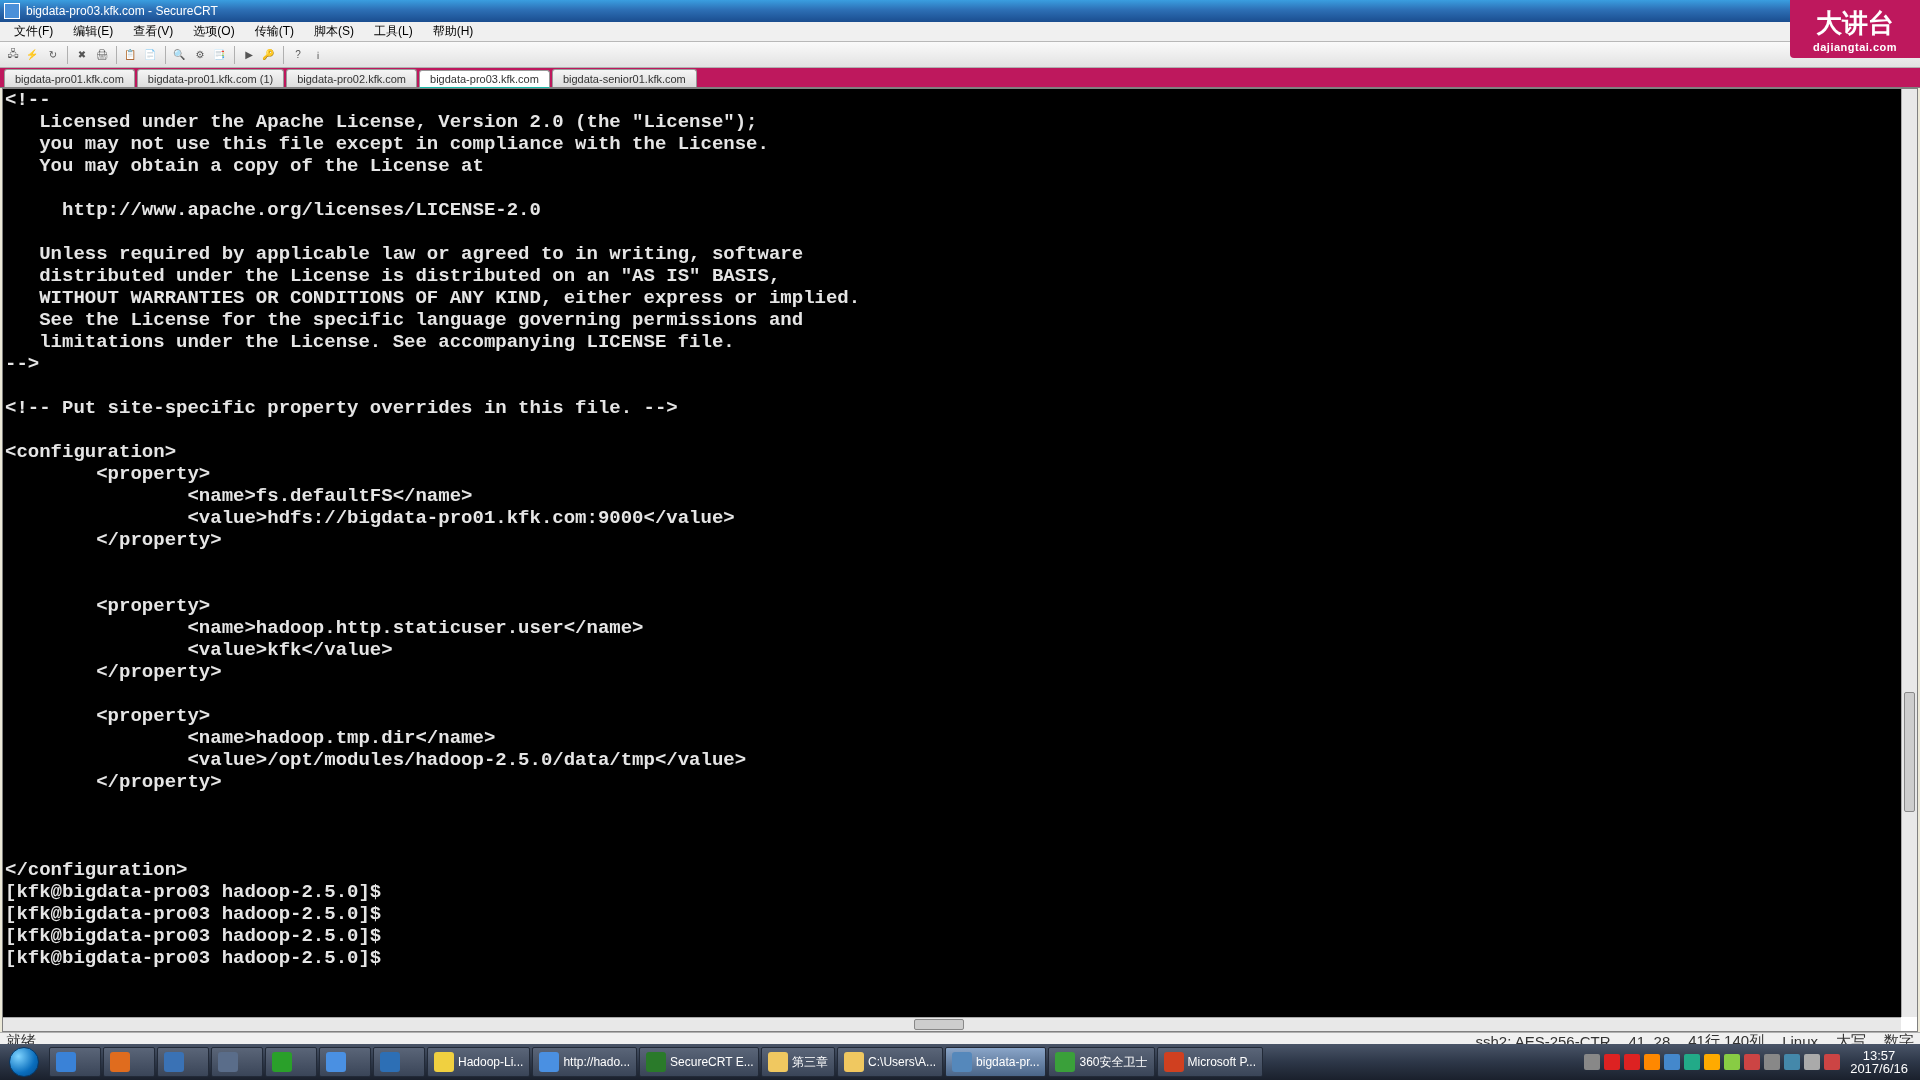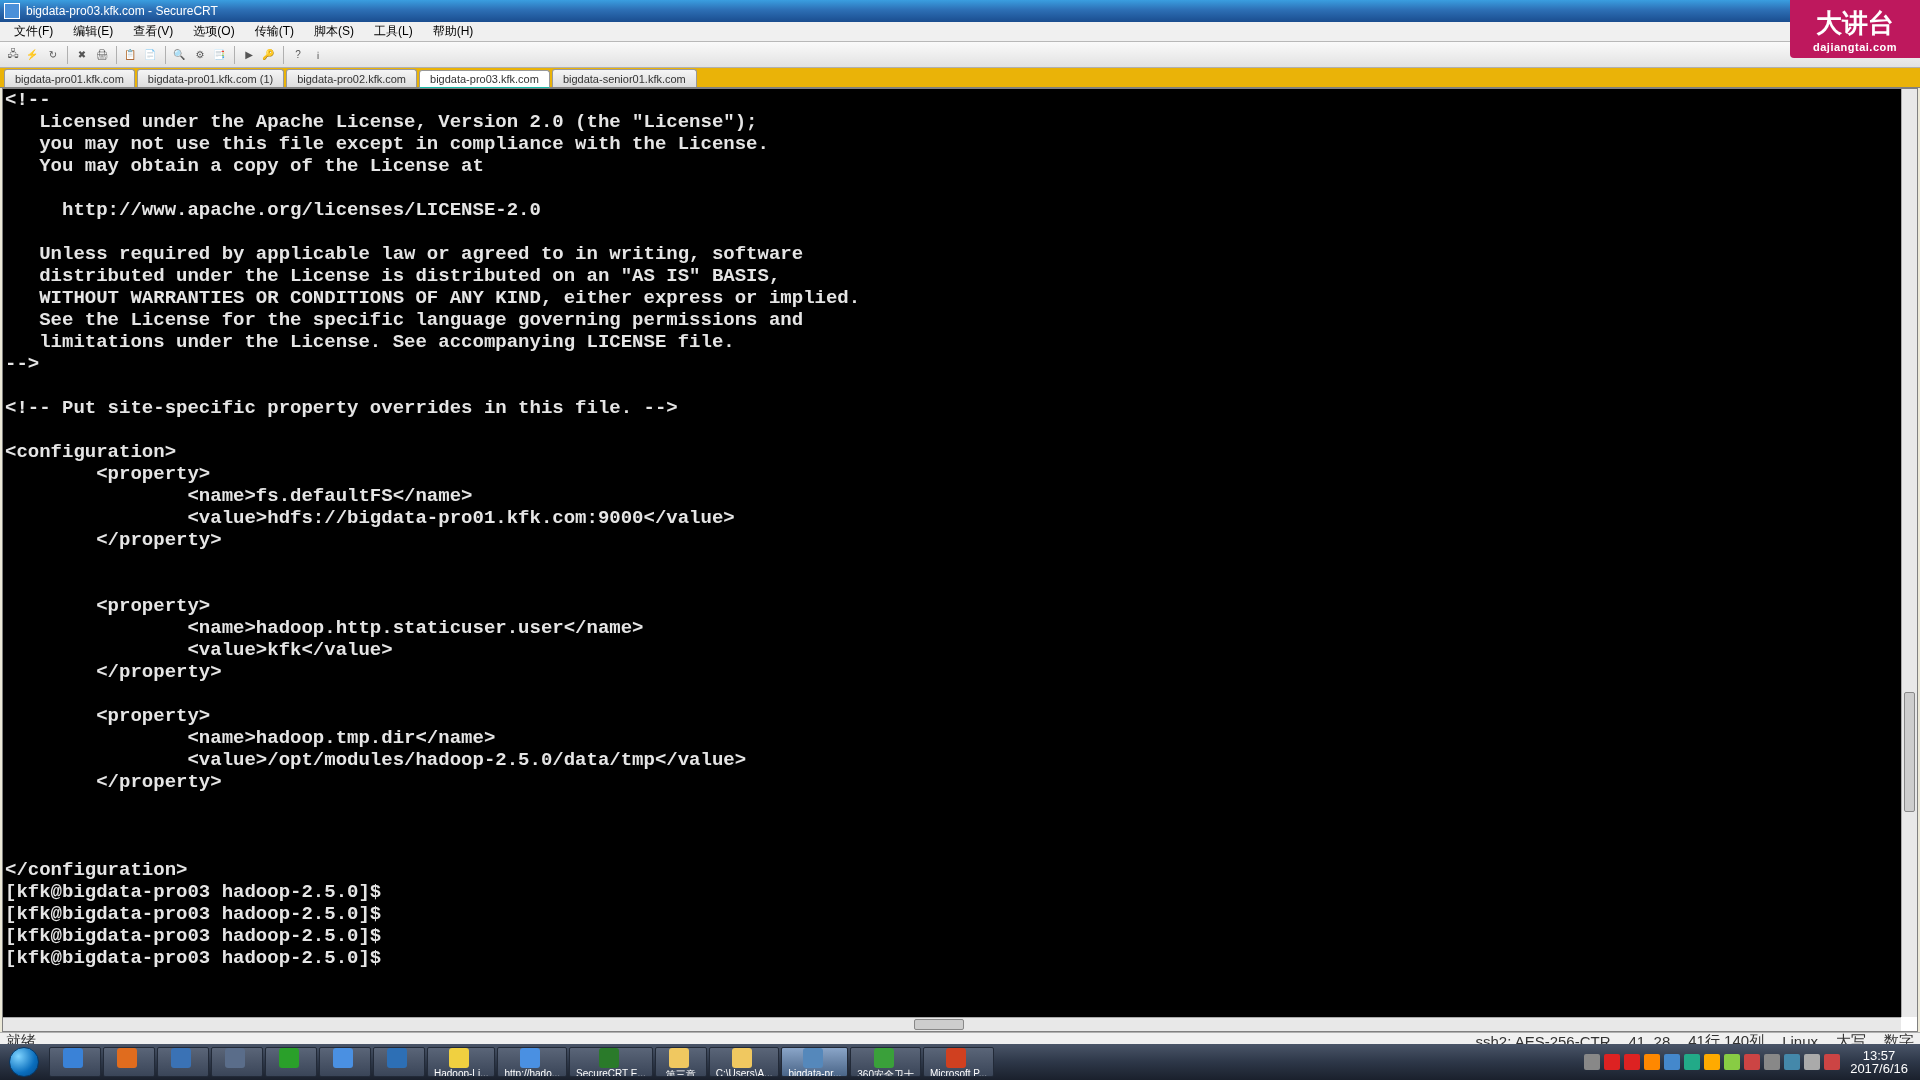--- a/index.html
+++ b/index.html
@@ -64,21 +64,21 @@
   width: 18px; height: 18px;
   border: 1px solid transparent;
   display: flex; align-items: center; justify-content: center;
   font-size: 10px;
   color: #555;
   border-radius:2px;
 }
 .tool-sep { width:1px; height:18px; background:#b0b0b0; margin:0 3px; }
 .tabbar {
   height: 20px;
-  background: #eab308;
+  background: #be185d;
   border-bottom: 1px solid #808080;
   display: flex;
   align-items: flex-end;
   padding-left: 4px;
 }
 .tab {
   height: 18px;
   padding: 1px 10px;
   background: linear-gradient(to bottom,#f5f5f5,#ddd);
   border: 1px solid #999;
@@ -181,24 +181,23 @@
   min-width: 52px;
   max-width: 120px;
   margin: 0 1px;
   background: linear-gradient(to bottom,#5a6578,#3a4558);
   border: 1px solid #222a38;
   border-radius: 2px;
   display: flex;
   align-items: center;
   padding: 0 6px;
   color: #fff;
-  font-size: 10px;
+  font-size: 12px;
   overflow: hidden;
   white-space: nowrap;
-  flex-direction: column;
 }
 .task-item.active {
   background: linear-gradient(to bottom,#8aa5c8,#4a6588);
 }
 .task-icon {
   width: 20px; height: 20px;
   border-radius: 3px;
   margin-right: 4px;
   flex-shrink: 0;
 }

